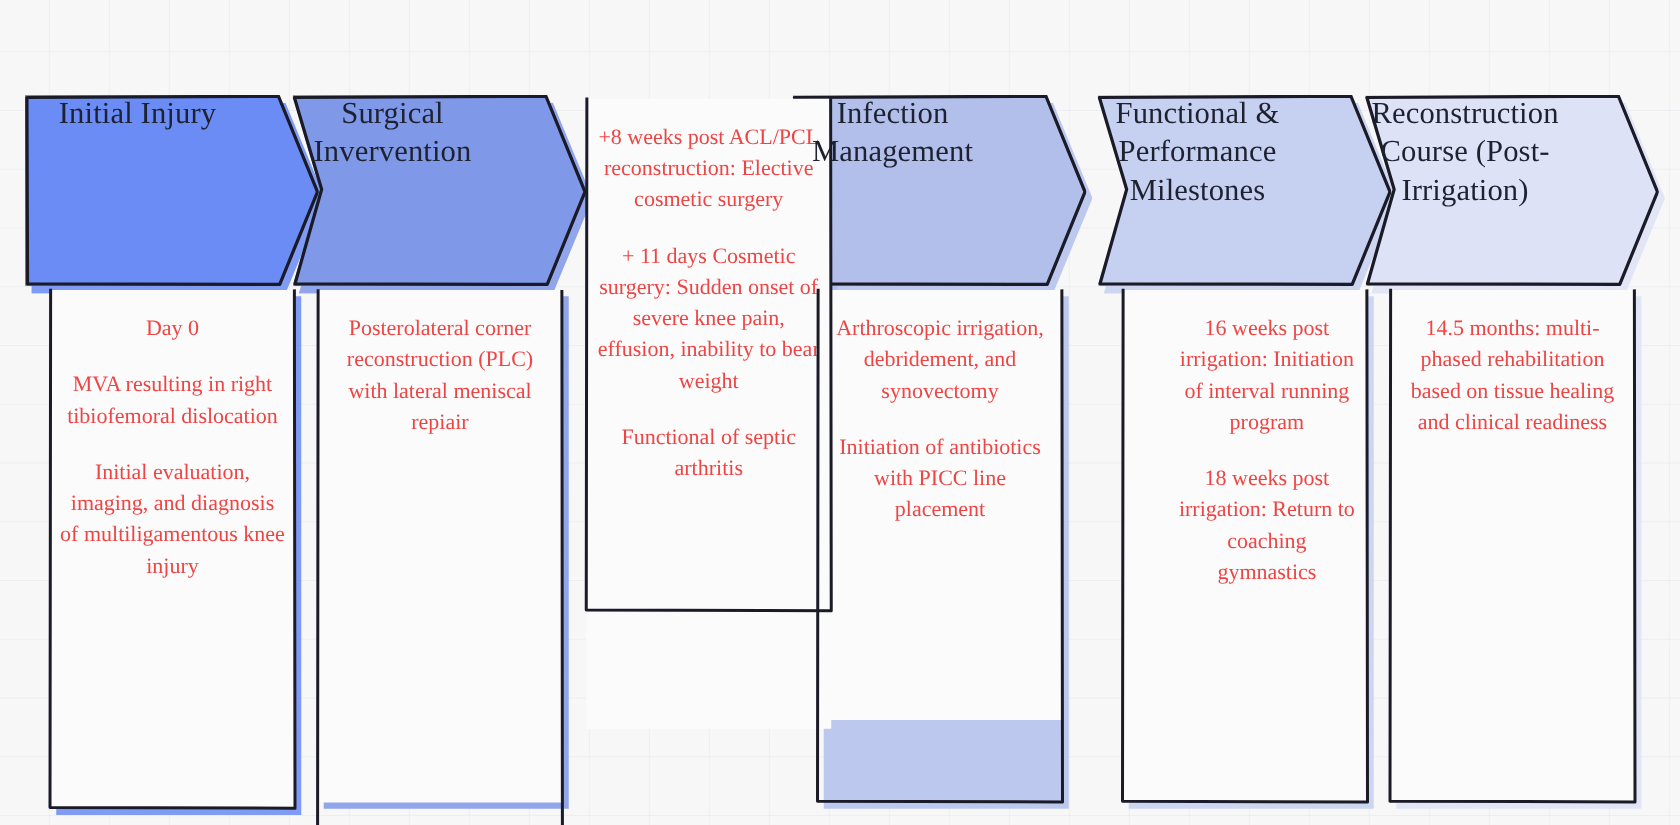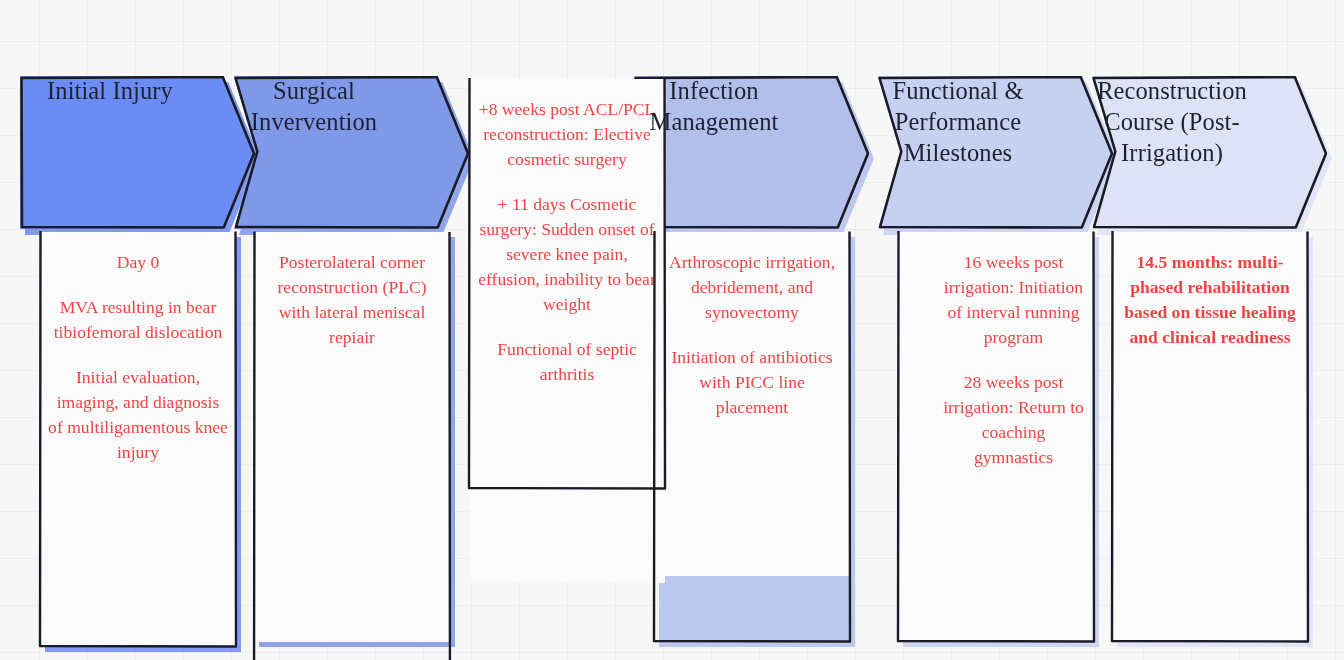--- a/index.html
+++ b/index.html
@@ -139,21 +139,21 @@
         <div class="chev-body" style="background: rgb(107, 139, 245);"></div>
         <svg class="chev-svg" viewBox="0 0 235 153">
           <path d="M 1.5 2 L 202.775 1 L 234 77.5 L 203.775 151.5 L 2 151 Z" fill="none" stroke="#1b1b28" stroke-width="2.6" stroke-linejoin="round"></path>
         </svg>
         <div class="chev-label">Initial Injury</div>
       </div>
       <div class="card-wrap" style="height: 415px;">
         <div class="card-shadow" style="background: rgb(107, 139, 245); height: 415px;"></div>
         <div class="card" style="height: 415px; background: rgb(251, 251, 251);">
           <p>Day 0</p>
-          <p>MVA resulting in bear tibiofemoral dislocation</p>
+          <p>MVA resulting in right tibiofemoral dislocation</p>
           <p>Initial evaluation, imaging, and diagnosis of multiligamentous knee injury</p>
         </div>
         <svg class="card-svg" viewBox="0 0 202 421" preserveAspectRatio="none">
           <path d="M 3.5 2 L 3 417 L 199 417.5 L 198.5 2.5" fill="none" stroke="#1b1b28" stroke-width="2.4" stroke-linejoin="round" vector-effect="non-scaling-stroke"></path>
         </svg>
       </div>
     </div>
     <div class="stage" style="left: 236px;">
       <div class="chev-wrap">
         <div class="chev-shadow" style="background: rgb(127, 152, 232);"></div>
@@ -212,37 +212,37 @@
         <div class="chev-body" style="background: rgb(198, 208, 240);"></div>
         <svg class="chev-svg" viewBox="0 0 235 153">
           <path d="M 1.5 2 L 202.775 1 L 234 77.5 L 203.775 151.5 L 2 151 L 23.325 75.5 Z" fill="none" stroke="#1b1b28" stroke-width="2.6" stroke-linejoin="round"></path>
         </svg>
         <div class="chev-label">Functional &amp; Performance Milestones</div>
       </div>
       <div class="card-wrap" style="height: 410px;">
         <div class="card-shadow" style="background: rgb(198, 208, 240); height: 410px;"></div>
         <div class="card" style="height: 410px; background: rgb(251, 251, 251); padding-left: 41px;">
           <p>16 weeks post irrigation: Initiation of  interval running program</p>
-          <p>28 weeks post irrigation: Return to coaching gymnastics</p>
+          <p>18 weeks post irrigation: Return to coaching gymnastics</p>
         </div>
         <svg class="card-svg" viewBox="0 0 202 416" preserveAspectRatio="none">
           <path d="M 3.5 2 L 3 412 L 199 412.5 L 198.5 2.5" fill="none" stroke="#1b1b28" stroke-width="2.4" stroke-linejoin="round" vector-effect="non-scaling-stroke"></path>
         </svg>
       </div>
     </div>
     <div class="stage" style="left: 1094px;">
       <div class="chev-wrap">
         <div class="chev-shadow" style="background: rgb(221, 226, 246);"></div>
         <div class="chev-body" style="background: rgb(221, 226, 246);"></div>
         <svg class="chev-svg" viewBox="0 0 235 153">
           <path d="M 1.5 2 L 202.775 1 L 234 77.5 L 203.775 151.5 L 2 151 L 23.325 75.5 Z" fill="none" stroke="#1b1b28" stroke-width="2.6" stroke-linejoin="round"></path>
         </svg>
         <div class="chev-label">Reconstruction Course (Post-Irrigation)</div>
       </div>
-      <div class="card-wrap" style="height: 410px; font-weight: bold;">
+      <div class="card-wrap" style="height: 410px;">
         <div class="card-shadow" style="background: rgb(221, 226, 246); height: 410px;"></div>
         <div class="card" style="height: 410px; background: rgb(251, 251, 251);">
           <p>14.5 months: multi-phased rehabilitation based on tissue healing and clinical readiness</p>
         </div>
         <svg class="card-svg" viewBox="0 0 202 416" preserveAspectRatio="none">
           <path d="M 3.5 2 L 3 412 L 199 412.5 L 198.5 2.5" fill="none" stroke="#1b1b28" stroke-width="2.4" stroke-linejoin="round" vector-effect="non-scaling-stroke"></path>
         </svg>
       </div>
     </div>
   </div>

